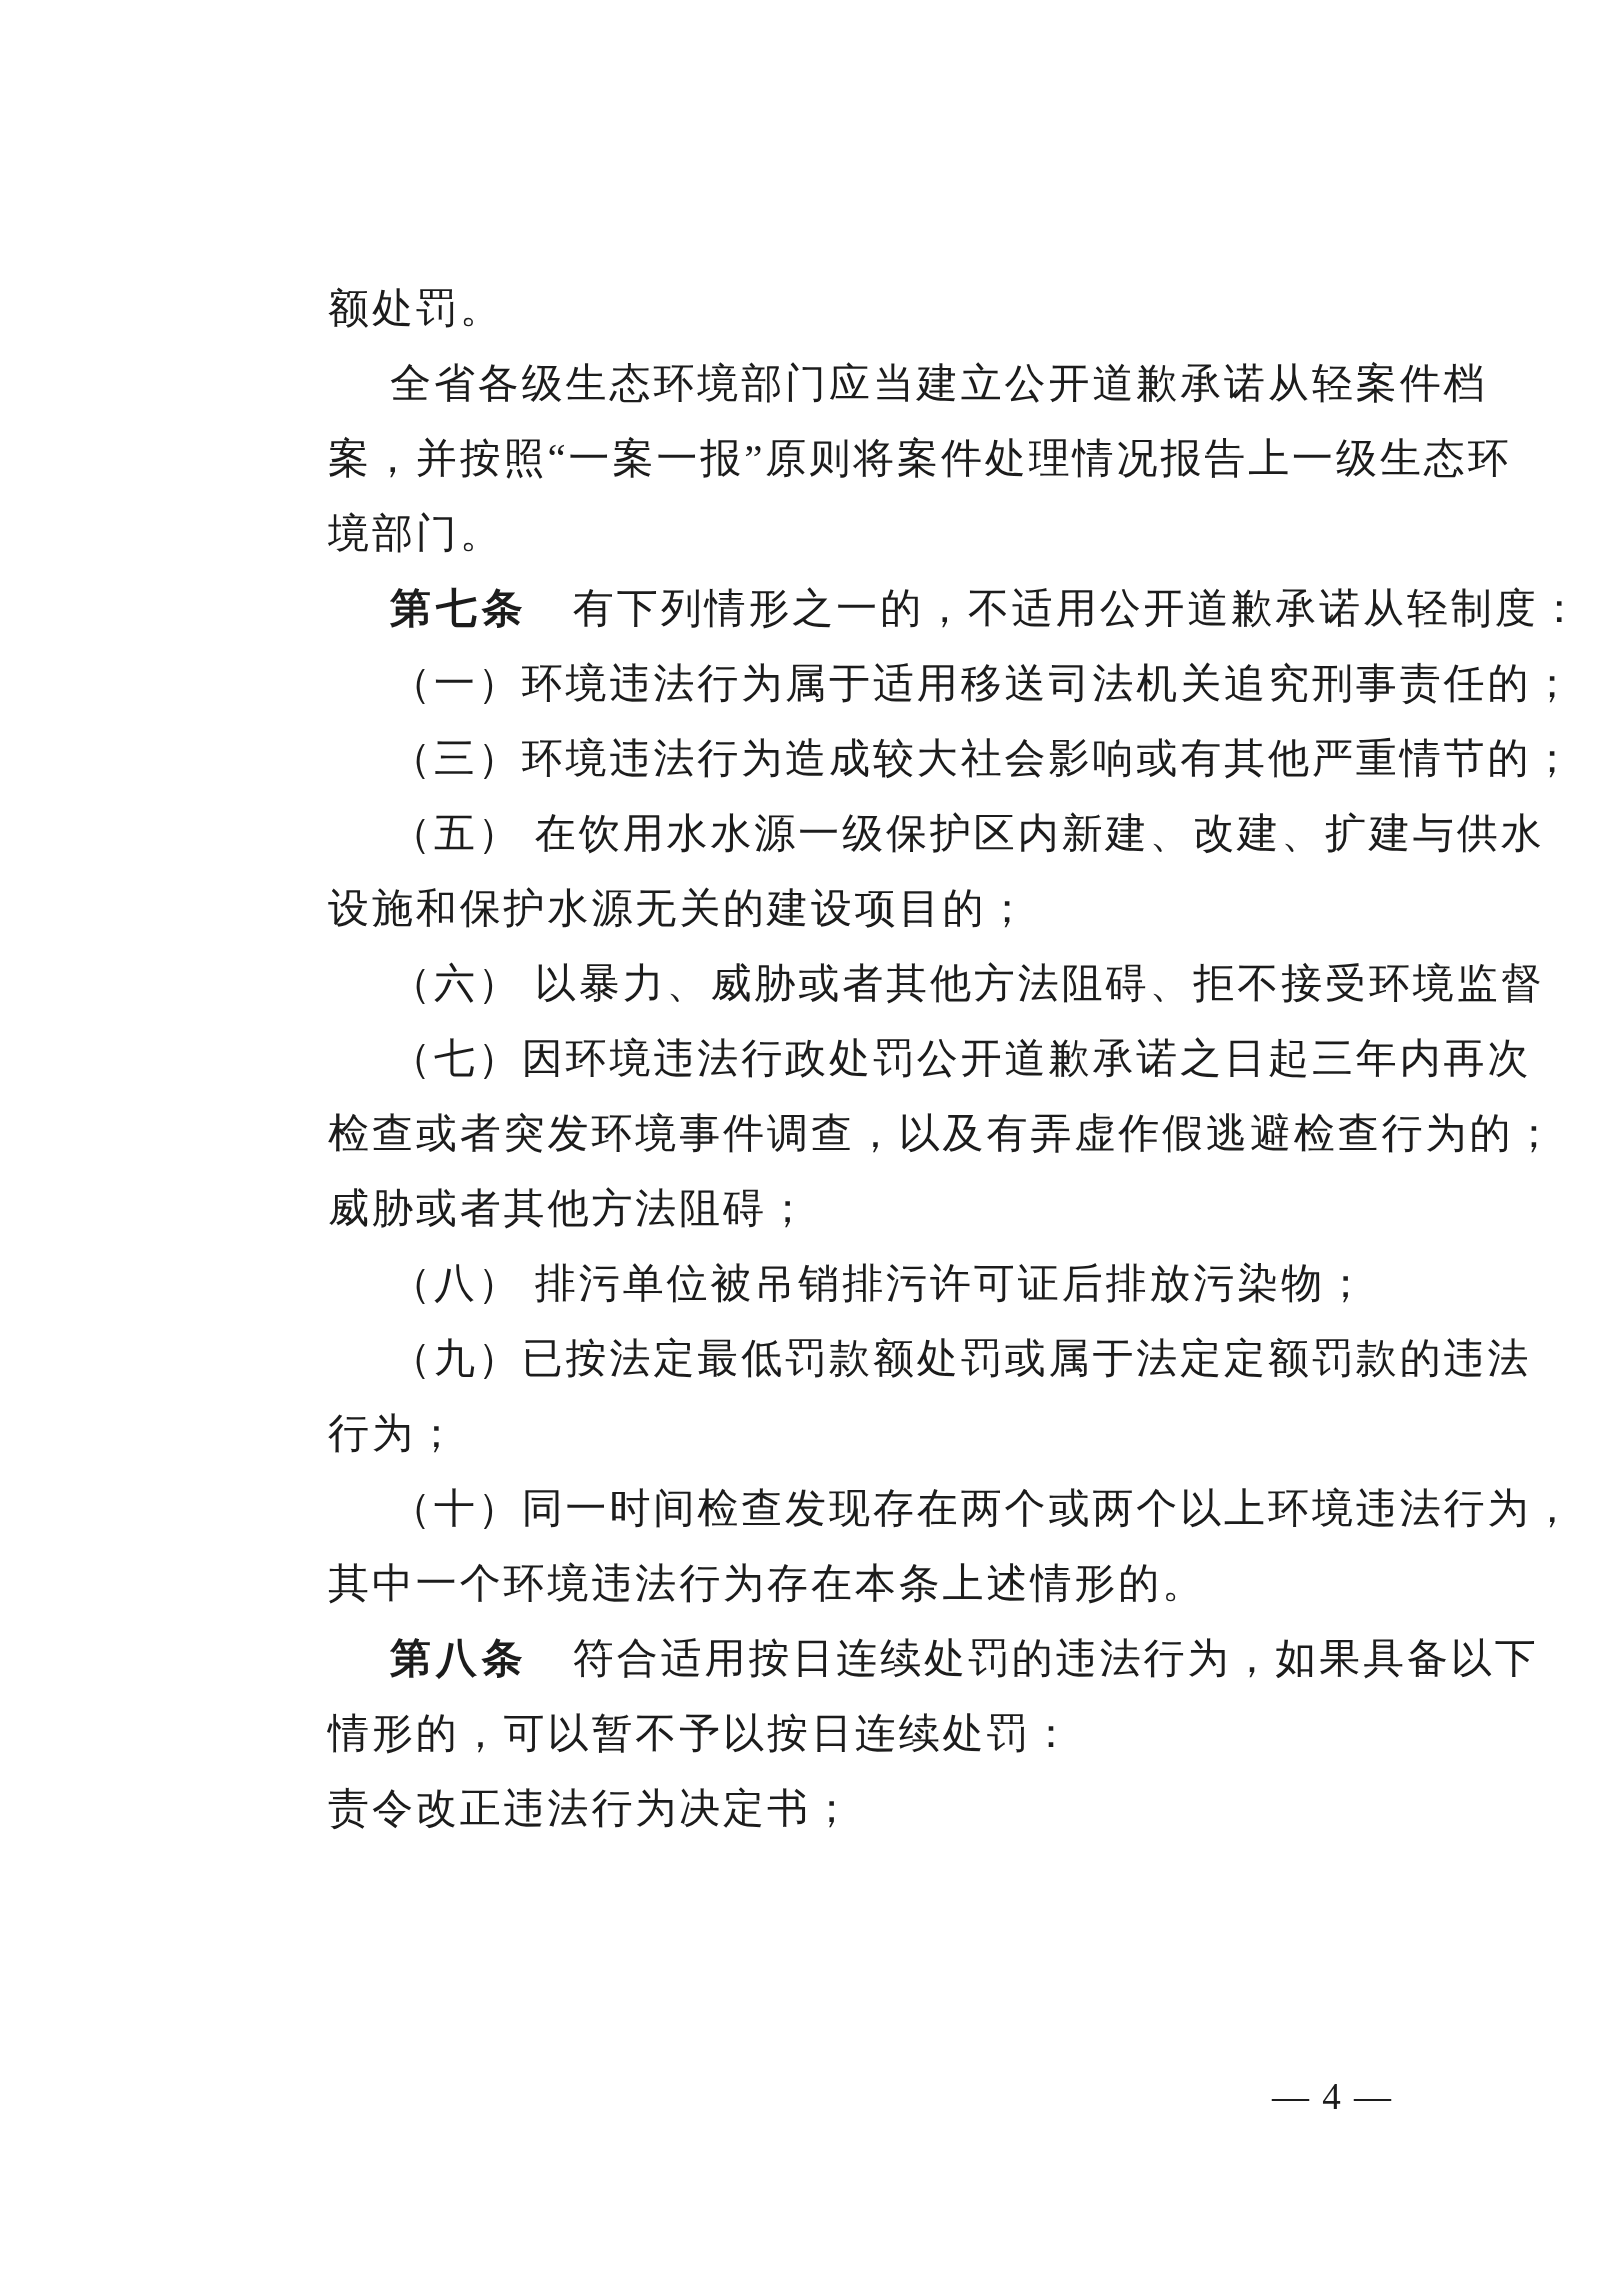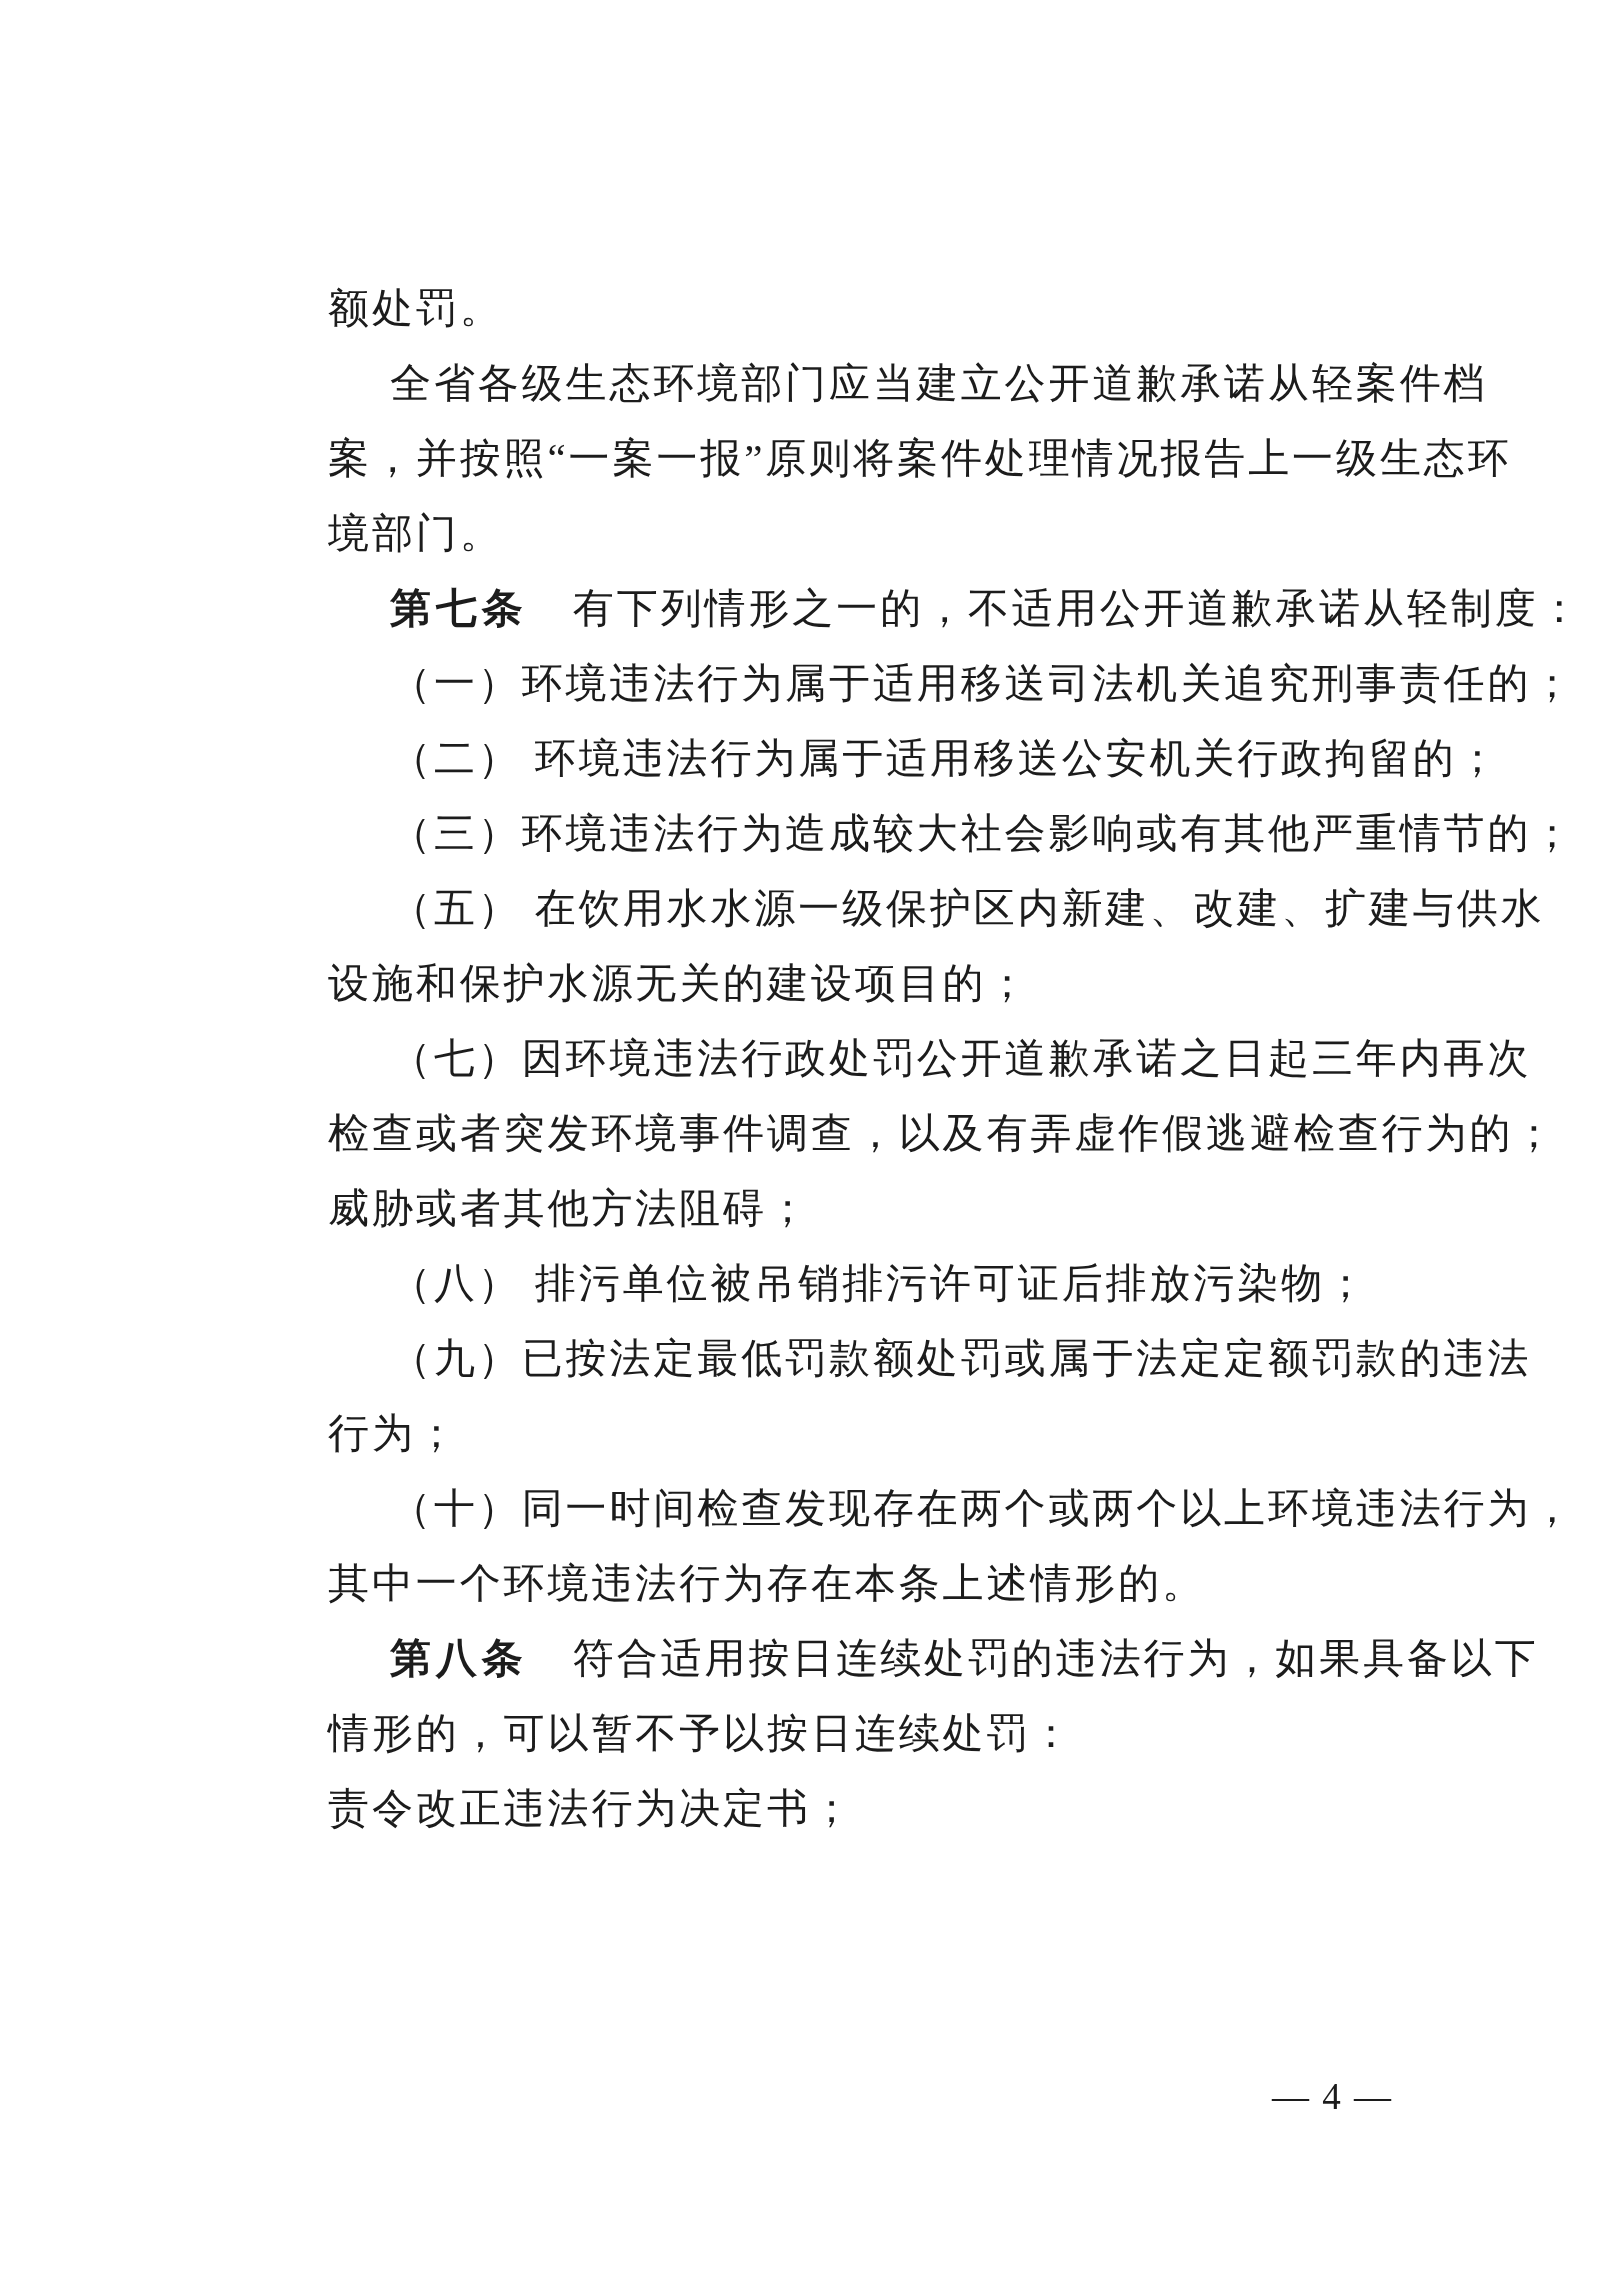--- a/index.html
+++ b/index.html
@@ -49,24 +49,24 @@
 <body>
 
 <div class="page">
   <div class="doc-body">
       <div class="line"><span>额处罚。</span></div>
       <div class="line indent"><span>全省各级生态环境部门应当建立公开道歉承诺从轻案件档</span></div>
       <div class="line"><span>案，并按照“一案一报”原则将案件处理情况报告上一级生态环</span></div>
       <div class="line"><span>境部门。</span></div>
       <div class="line indent"><span class="term">第七条</span><span> 有下列情形之一的，不适用公开道歉承诺从轻制度：</span></div>
       <div class="line indent"><span>（一）环境违法行为属于适用移送司法机关追究刑事责任的；</span></div>
-      <div class="line indent"><span>（二） 环境违法行为属于适用移送公安机关行政拘留的；</span></div>
       <div class="line indent"><span>（三）环境违法行为造成较大社会影响或有其他严重情节的；</span></div>
       <div class="line indent"><span>（五） 在饮用水水源一级保护区内新建、改建、扩建与供水</span></div>
       <div class="line"><span>设施和保护水源无关的建设项目的；</span></div>
+      <div class="line indent"><span>（六） 以暴力、威胁或者其他方法阻碍、拒不接受环境监督</span></div>
       <div class="line indent"><span>（七）因环境违法行政处罚公开道歉承诺之日起三年内再次</span></div>
       <div class="line"><span>检查或者突发环境事件调查，以及有弄虚作假逃避检查行为的；</span></div>
       <div class="line"><span>威胁或者其他方法阻碍；</span></div>
       <div class="line indent"><span>（八） 排污单位被吊销排污许可证后排放污染物；</span></div>
       <div class="line indent"><span>（九）已按法定最低罚款额处罚或属于法定定额罚款的违法</span></div>
       <div class="line"><span>行为；</span></div>
       <div class="line indent"><span>（十）同一时间检查发现存在两个或两个以上环境违法行为，</span></div>
       <div class="line"><span>其中一个环境违法行为存在本条上述情形的。</span></div>
       <div class="line indent"><span class="term">第八条</span><span> 符合适用按日连续处罚的违法行为，如果具备以下</span></div>
       <div class="line"><span>情形的，可以暂不予以按日连续处罚：</span></div>

